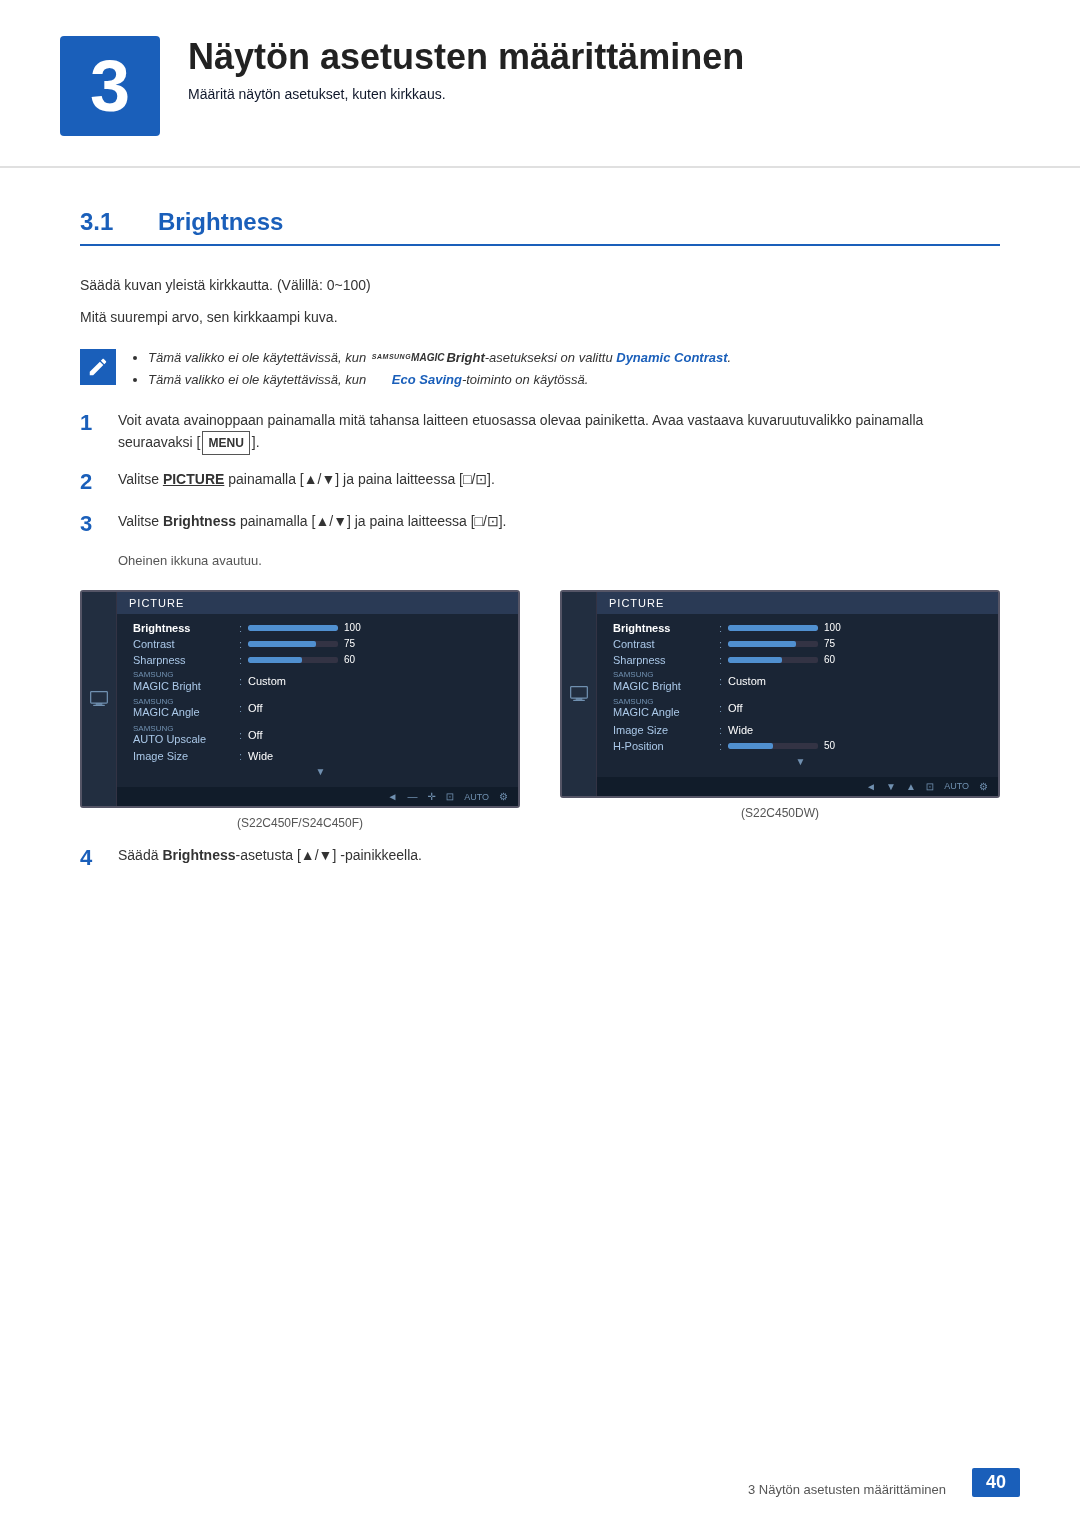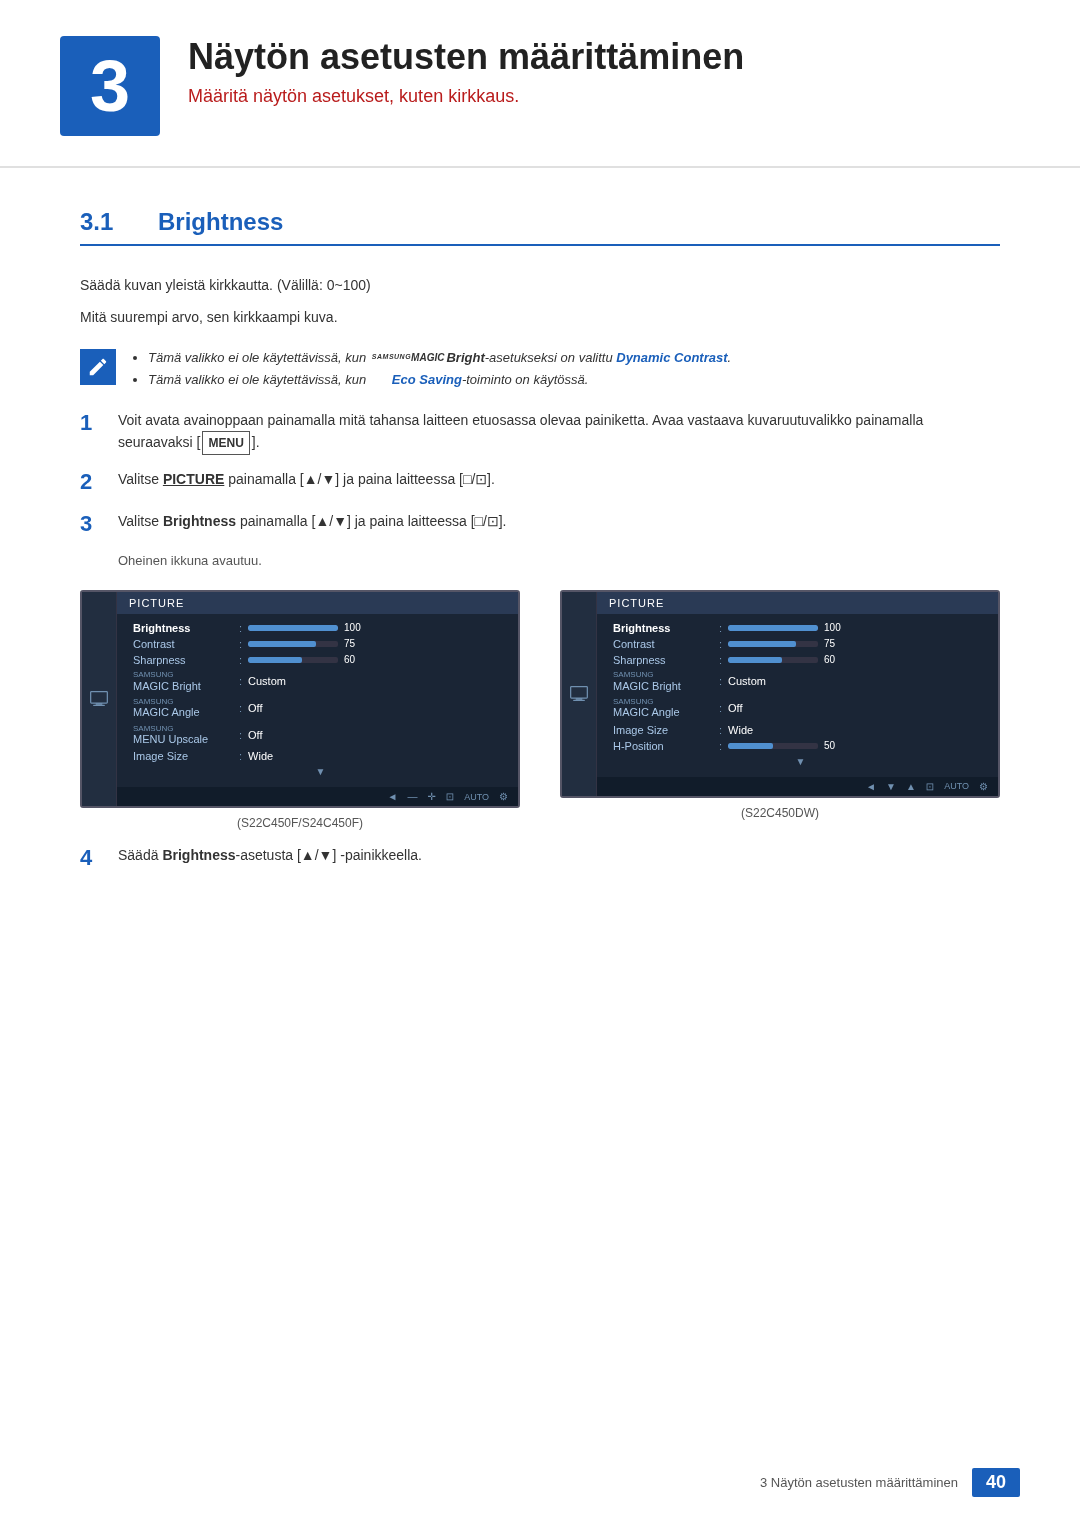--- a/index.html
+++ b/index.html
@@ -35,22 +35,22 @@
       margin-right: 28px;
       border-radius: 4px;
     }
     .header-text h1 {
       font-size: 36px;
       font-weight: bold;
       color: #222;
       margin-bottom: 8px;
     }
     .header-text p {
-      font-size: 18px;
-      color: #b91c1c;
+      font-size: 14px;
+      color: #0f172a;
     }
 
     
     .content {
       padding: 0 80px;
     }
 
     
     .section-title {
       display: flex;
@@ -278,22 +278,22 @@
       height: 20px;
       fill: #7090b0;
     }
 
     
     .footer {
       position: absolute;
       bottom: 30px;
       right: 60px;
       display: flex;
-      align-items: center;
-      gap: 14px;
+      align-items: flex-end;
+      gap: 26px;
       font-size: 13px;
       color: #555;
     }
     .footer-text { }
     .footer-num {
       background: #1a5fba;
       color: #fff;
       font-size: 18px;
       font-weight: bold;
       padding: 4px 14px;
@@ -429,21 +429,21 @@
                   <span style="font-size:8px; color:#7090b0;">SAMSUNG</span>
                   <span style="font-size:11px; color:#aac8e8;">MAGIC Angle</span>
                 </span>
                 <span class="pic-row-sep">:</span>
                 <span class="pic-row-val">Off</span>
               </div>
 
               <div class="pic-row">
                 <span class="pic-row-label" style="display:flex; flex-direction:column; line-height:1.2; min-width:100px;">
                   <span style="font-size:8px; color:#7090b0;">SAMSUNG</span>
-                  <span style="font-size:11px; color:#aac8e8;">MENU Upscale</span>
+                  <span style="font-size:11px; color:#aac8e8;">AUTO Upscale</span>
                 </span>
                 <span class="pic-row-sep">:</span>
                 <span class="pic-row-val">Off</span>
               </div>
 
               <div class="pic-row">
                 <span class="pic-row-label">Image Size</span>
                 <span class="pic-row-sep">:</span>
                 <span class="pic-row-val">Wide</span>
               </div>

